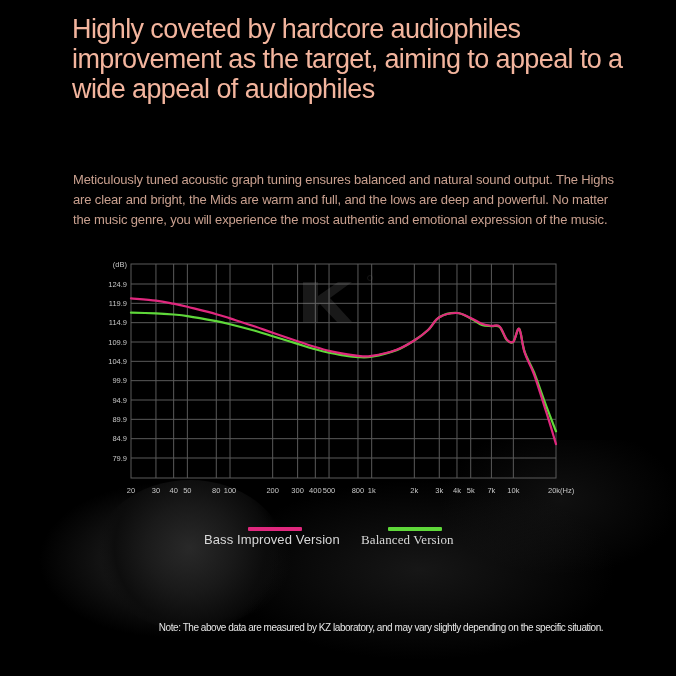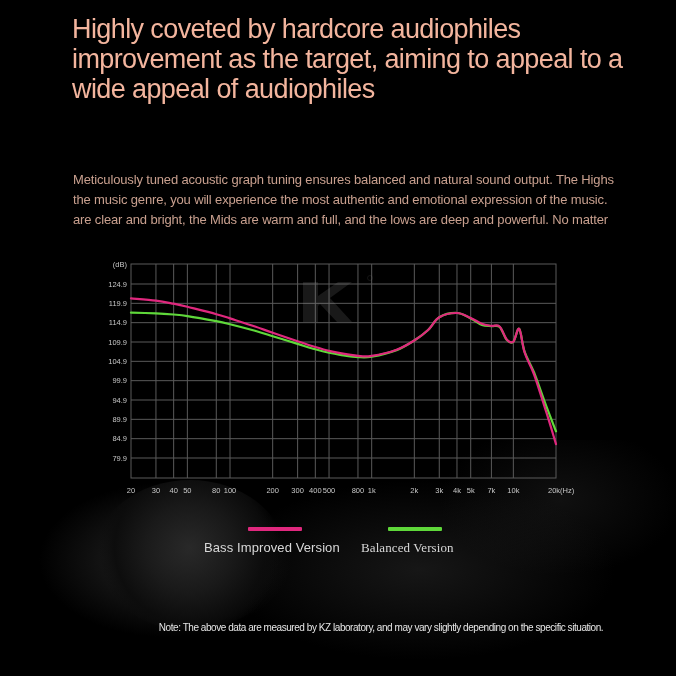--- a/index.html
+++ b/index.html
@@ -31,21 +31,21 @@
     color:#c9a08f; font-size:13px; line-height:20px; letter-spacing:-0.15px;margin-top:24px;
   }
   .subtext div { white-space:nowrap; }
   .chart { position:absolute; left:0; top:0; width:676px; height:676px; }
   .legend {
     position:absolute; top:526px; left:0; width:676px;
   }
   .legend-item { position:absolute; }
   .legend-swatch { position:absolute; height:4px; width:54px; border-radius:1px; }
   .legend-label {
-    position:absolute; top:14px; white-space:nowrap;
+    position:absolute; top:6px; white-space:nowrap;
     color:#d8d8d8; font-size:13px; letter-spacing:0.1px;
   }
   .note {
     position:absolute; left:0; top:622px; width:676px; text-align:center;
     color:#e6e6e6; font-size:10px; letter-spacing:-0.45px;padding-left:43px;
   }
   .axis-text { fill:#c8c8c8; font-size:7.5px; font-family:"Liberation Sans", sans-serif; }
 </style>
 </head>
 <body>
@@ -54,22 +54,22 @@
 <div class="turntable"></div>
 
 <div class="headline">
   <div>Highly coveted by hardcore audiophiles</div>
   <div>improvement as the target, aiming to appeal to a</div>
   <div>wide appeal of audiophiles</div>
 </div>
 
 <div class="subtext">
   <div>Meticulously tuned acoustic graph tuning ensures balanced and natural sound output. The Highs</div>
+  <div>are clear and bright, the Mids are warm and full, and the lows are deep and powerful. No matter</div>
   <div>the music genre, you will experience the most authentic and emotional expression of the music.</div>
-  <div>are clear and bright, the Mids are warm and full, and the lows are deep and powerful. No matter</div>
 </div>
 
 <svg class="chart" id="fr-chart" width="676" height="676" viewBox="0 0 676 676">
   <g id="grid">
       <rect x="131" y="264" width="425" height="214" fill="none" stroke="#5a5a5a" stroke-width="1"></rect>
       <line x1="131" x2="556" y1="284" y2="284" stroke="#5a5a5a" stroke-width="1"></line>
       <line x1="131" x2="556" y1="303.3333333333333" y2="303.3333333333333" stroke="#5a5a5a" stroke-width="1"></line>
       <line x1="131" x2="556" y1="322.6666666666667" y2="322.6666666666667" stroke="#5a5a5a" stroke-width="1"></line>
       <line x1="131" x2="556" y1="342" y2="342" stroke="#5a5a5a" stroke-width="1"></line>
       <line x1="131" x2="556" y1="361.3333333333333" y2="361.3333333333333" stroke="#5a5a5a" stroke-width="1"></line>

